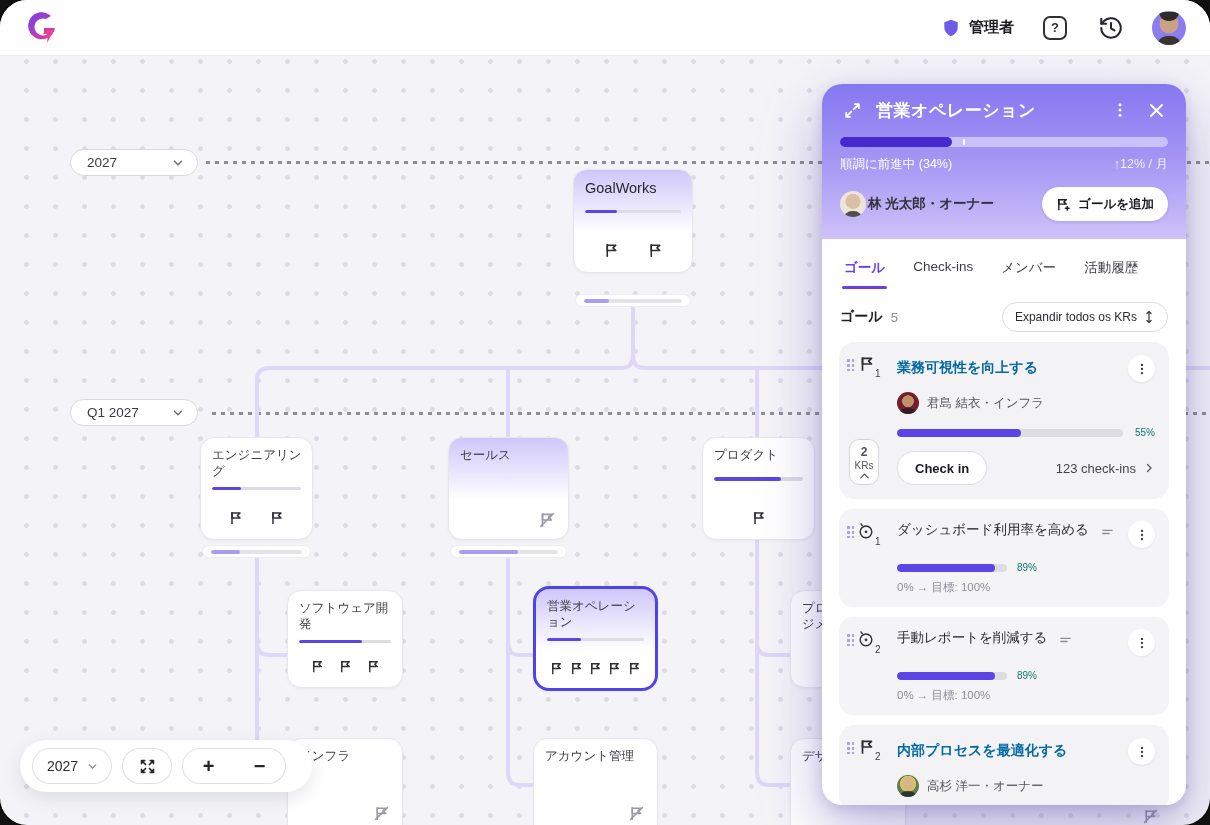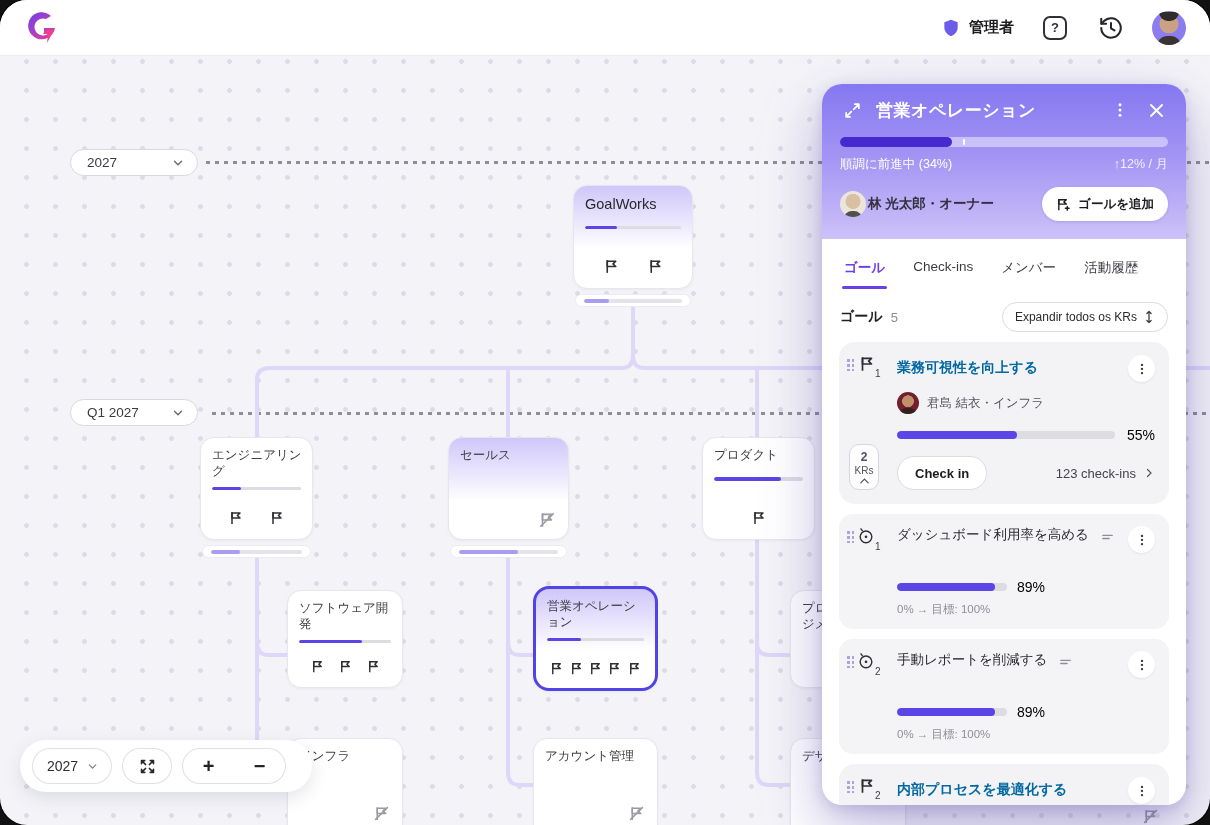--- a/index.html
+++ b/index.html
@@ -91,27 +91,27 @@
   .grow1{display:flex;align-items:flex-start;}
   .gtitle{flex:1;font-size:14px;font-weight:600;color:#0369a1;line-height:1.35;padding-top:3px;}
   .kebab{width:27px;height:27px;border-radius:50%;background:#fff;border:none;display:flex;align-items:center;justify-content:center;cursor:pointer;box-shadow:0 1px 2px rgba(30,30,60,.08);flex:0 0 auto;}
   .kebab svg{display:block;}
   .gowner{display:flex;align-items:center;gap:8px;margin-top:10px;}
   .gowner .sm-avatar{width:22px;height:22px;}
   .gowner .oname{font-size:12.5px;color:#55555e;}
   .gprog{display:flex;align-items:center;gap:12px;margin-top:13px;}
   .gtrack{flex:1;height:8px;border-radius:4px;background:#dcdce1;overflow:hidden;}
   .gtrack i{display:block;height:100%;border-radius:4px;background:#5b45e6;}
-  .gpct{font-size:14px;color:#000000;}
+  .gpct{font-size:10px;color:#0f766e;}
   .gactions{display:flex;align-items:center;justify-content:space-between;margin-top:13px;}
   .checkinbtn{background:#fff;border:1px solid #dcdce2;border-radius:18px;height:34px;padding:0 17px;font-size:13px;font-weight:700;color:#1b1b21;cursor:pointer;}
   .checkins{display:flex;align-items:center;gap:7px;font-size:13px;color:#43434b;cursor:pointer;}
   .ktitle-row{display:flex;align-items:flex-start;gap:8px;}
   .ktitle{flex:1;font-size:13.5px;color:#2c2c33;display:flex;align-items:flex-end;gap:12px;line-height:1.3;}
-  .kprog{display:flex;align-items:center;gap:10px;margin-top:26px;}
+  .kprog{display:flex;align-items:center;gap:10px;margin-top:14px;}
   .ktrack{width:110px;height:8px;border-radius:4px;background:#dcdce1;overflow:hidden;}
   .ktrack i{display:block;height:100%;border-radius:4px;background:#5b45e6;}
   .kmeta{margin-top:7px;font-size:11.5px;color:#8e8e98;}
 </style>
 </head>
 <body>
 
 <div class="app">
 
   <div class="topbar">
@@ -174,21 +174,21 @@
         <path d="M757 312 V381"></path>
         <path d="M257 502 V717 Q257 729 269 729 H287"></path>
         <path d="M257 587 Q257 599 269 599 H287"></path>
         <path d="M508 502 V717 Q508 729 520 729 H533"></path>
         <path d="M508 587 Q508 599 520 599 H533"></path>
         <path d="M757 484 V717 Q757 729 769 729 H790"></path>
         <path d="M757 587 Q757 599 769 599 H790"></path>
       </g>
     </svg>
 
-    <div class="node grad" style="left:573px;top:129px;width:120px;height:104px">
+    <div class="node grad" style="left:573px;top:113px;width:120px;height:104px">
       <div class="node-title big">GoalWorks</div>
       <div class="node-bar" style="margin-top:12px">
           <i style="width: 33%;"></i>
         </div>
       <div class="node-flags">
         <svg width="17" height="17" viewBox="0 0 16 16" fill="none" stroke="#2e2e35" stroke-width="1.5" stroke-linejoin="round">
             <path d="M4 2v12"></path>
             <path d="M4 3h8l-2.6 2.5L12 8H4z"></path>
           </svg>
         <svg width="17" height="17" viewBox="0 0 16 16" fill="none" stroke="#2e2e35" stroke-width="1.5" stroke-linejoin="round">

